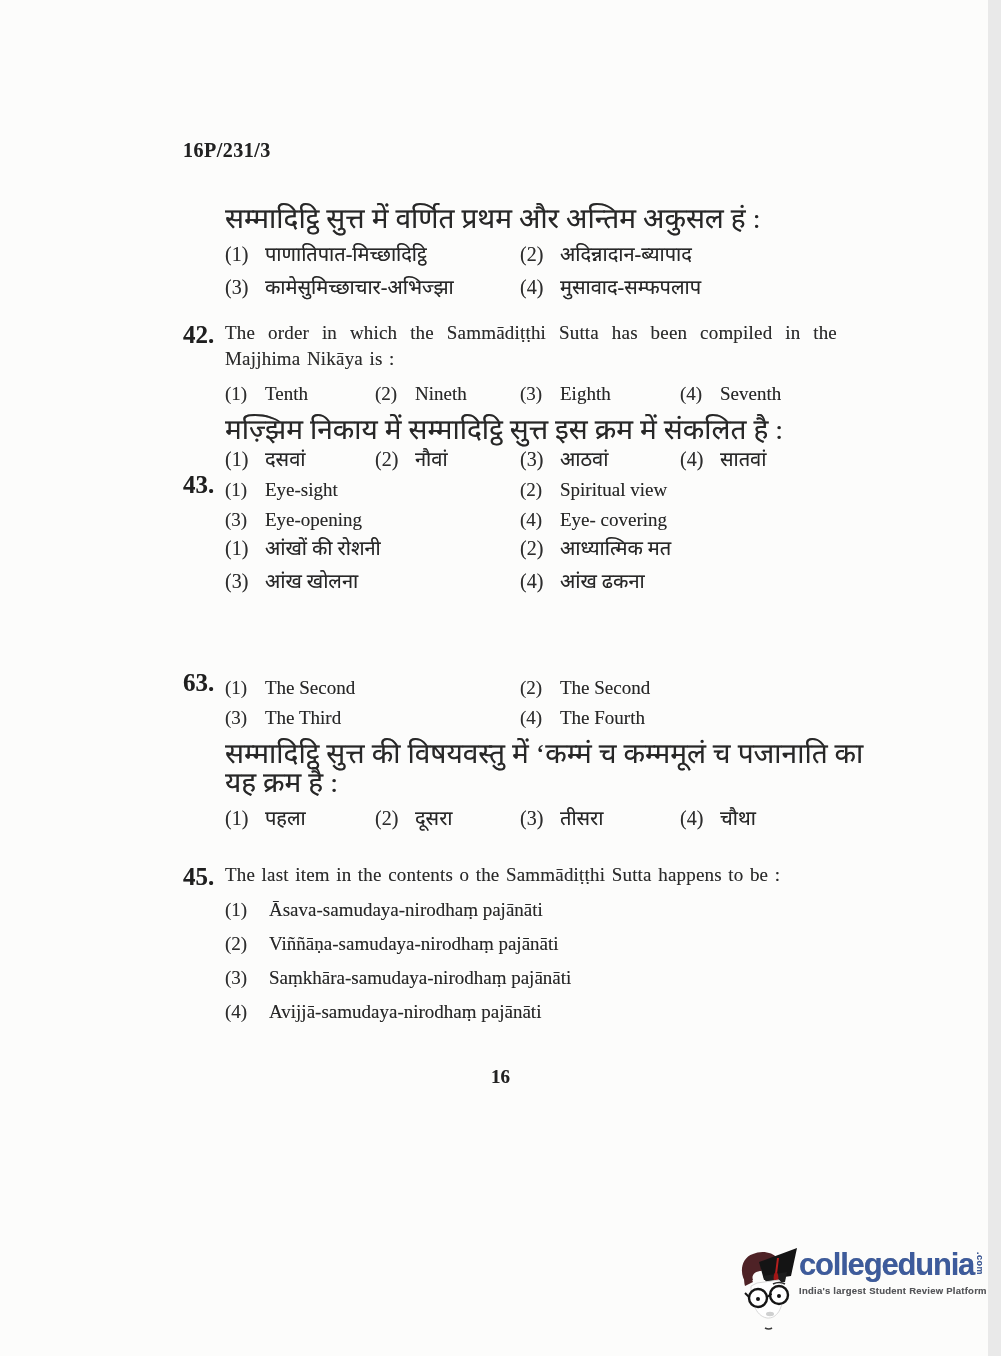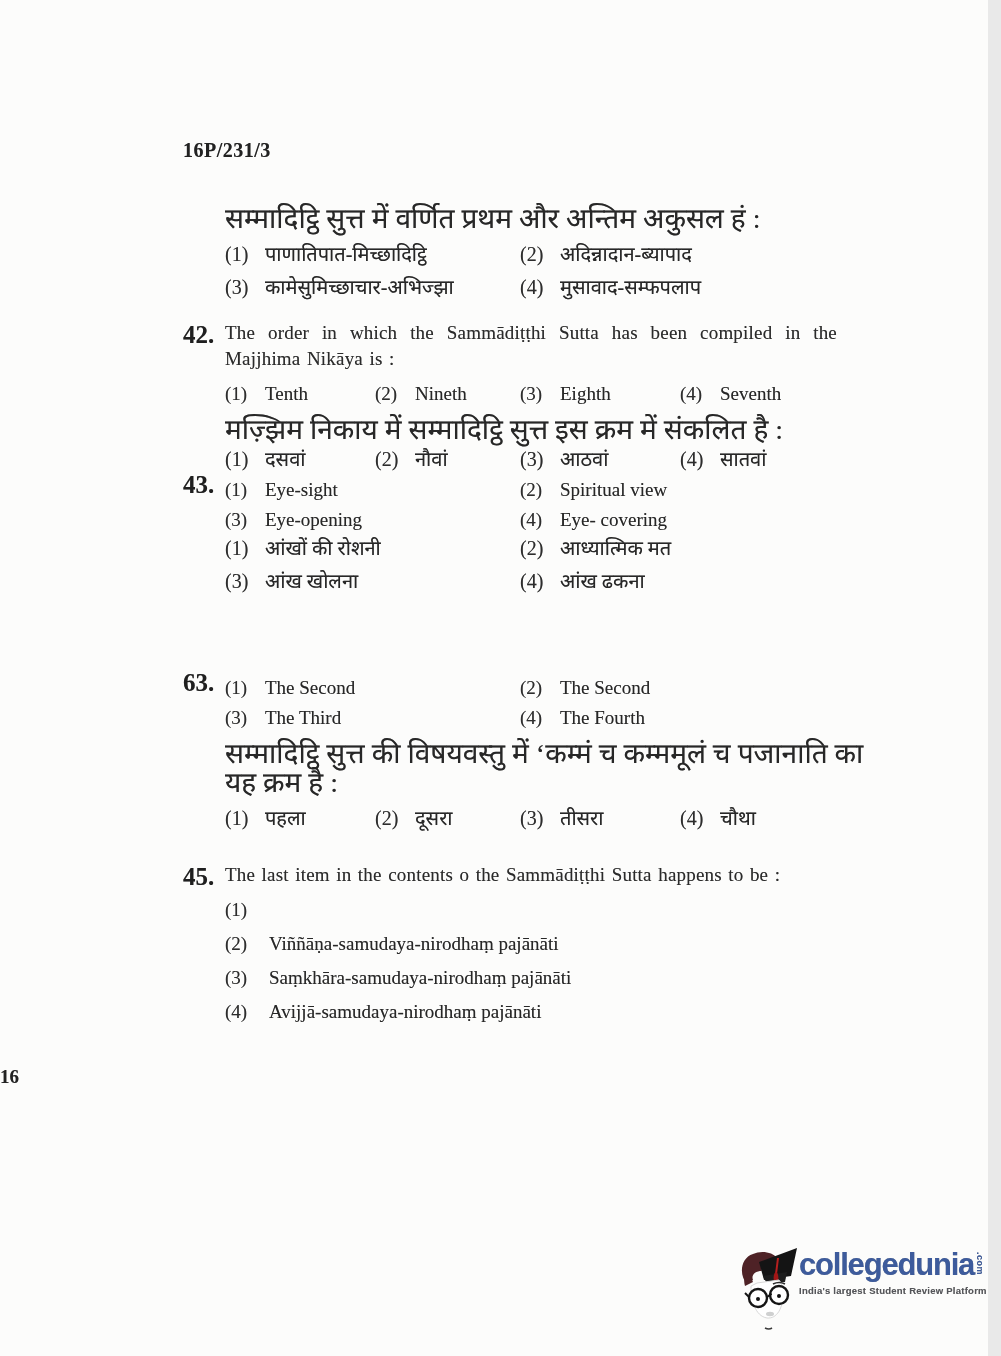--- a/index.html
+++ b/index.html
@@ -44,21 +44,21 @@
   .opt{ display:flex;align-items:baseline;line-height:27px; }
   .opt-en{ font-size:19px; }
   .opt-hi{ font-size:20px;line-height:30px; }
   .opt-num{ width:40px;flex:none;color:#2d2d2d; }
   .opt-label{ color:#272727; }
 
   .opt-stack .opt{ margin-bottom:7px; }
   .opt-stack .opt-num{ width:44px; }
 
   .page-number{
-    position:absolute;left:0;top:1066px;width:1001px;text-align:left;
+    position:absolute;left:0;top:1066px;width:1001px;text-align:center;
     font-weight:bold;font-size:19px;color:#222;
   }
 
   
   .logo{ position:absolute;left:737px;top:1240px;width:245px;height:100px;
          font-family:"Liberation Sans","DejaVu Sans",sans-serif; }
   .logo-mascot{ position:absolute;left:0;top:2px;width:62px;height:94px; }
   .logo-text{ position:absolute;left:62px;top:8px; }
   .logo-brand-row{ display:flex;align-items:flex-start; }
   .logo-brand{
@@ -234,20 +234,21 @@
     </div>
   </div>
 
   <div class="q" style="top:862px">
     <span class="qnum">45.</span>
     <div class="qbody">
       <div class="stem-en">The last item in the contents o the Sammādiṭṭhi Sutta happens to be :</div>
       <div class="opt-stack mt8">
         <div class="opt opt-en">
           <span class="opt-num">(1)</span>
+          <span class="opt-label">Āsava-samudaya-nirodhaṃ pajānāti</span>
         </div>
         <div class="opt opt-en">
           <span class="opt-num">(2)</span>
           <span class="opt-label">Viññāṇa-samudaya-nirodhaṃ pajānāti</span>
         </div>
         <div class="opt opt-en">
           <span class="opt-num">(3)</span>
           <span class="opt-label">Saṃkhāra-samudaya-nirodhaṃ pajānāti</span>
         </div>
         <div class="opt opt-en">

